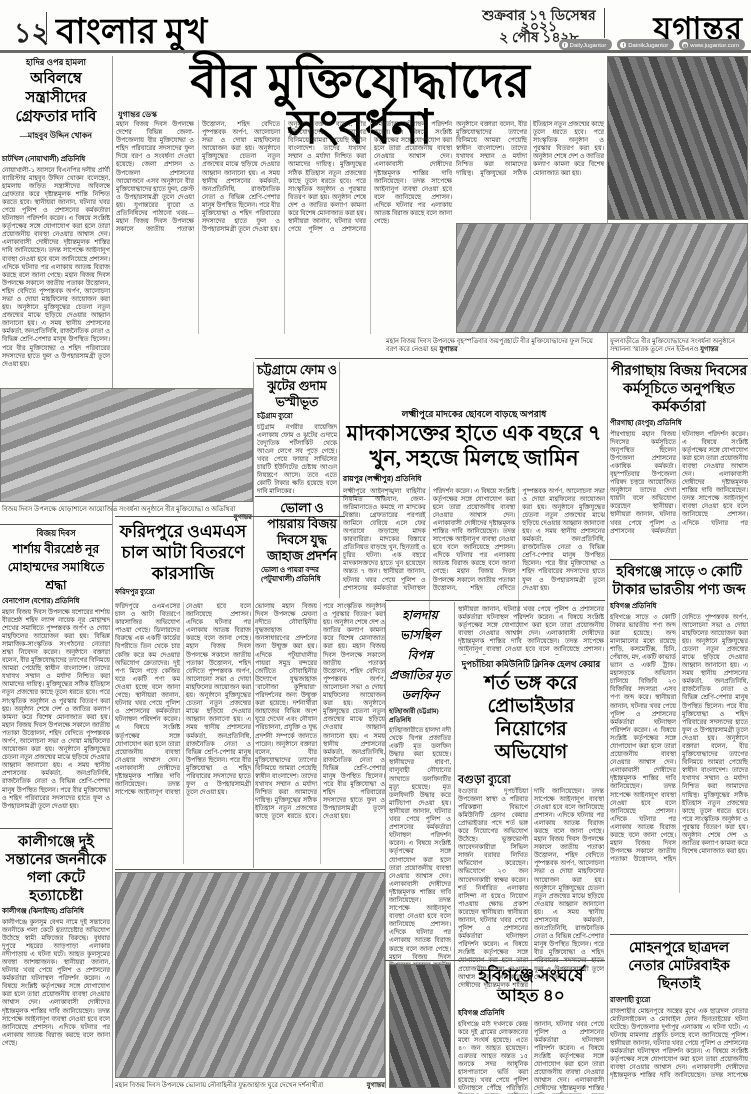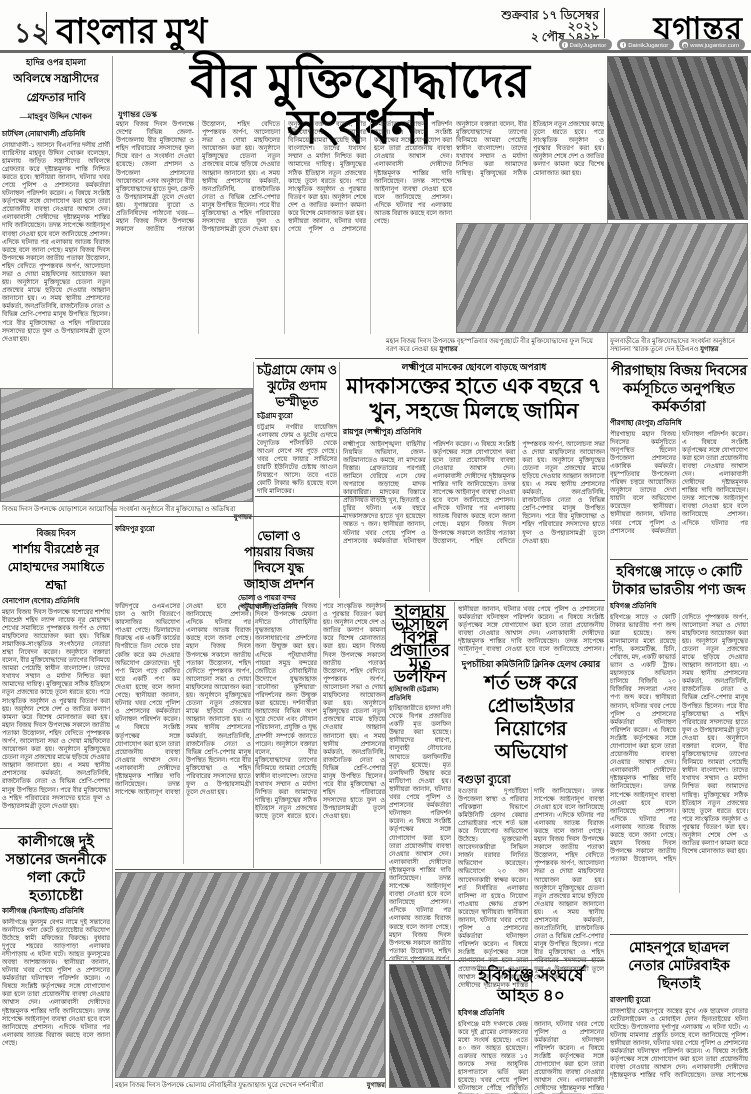--- a/index.html
+++ b/index.html
@@ -3,21 +3,21 @@
 <meta charset="utf-8">
 <style>
   html,body{margin:0;padding:0;background:#e8e8e8;}
   #page{position:relative;width:751px;height:1094px;background:#fdfdfb;margin:0 auto;overflow:hidden;
         font-family:"Liberation Serif","DejaVu Serif",serif;color:#1a1a1a;}
   .abs{position:absolute;}
   
   .pgnum{font-size:27px;font-weight:700;color:#222;}
   .vbar{width:1px;background:#444;}
   .section-title{font-size:35px;font-weight:800;letter-spacing:0px;color:#000;}
-  .dateblock{font-size:12px;font-weight:700;text-align:right;line-height:11px;color:#222;}
+  .dateblock{font-size:14px;font-weight:700;text-align:center;line-height:11px;color:#222;}
   .logo{font-size:31px;font-weight:800;color:#000;letter-spacing:1px;}
   .badges{display:flex;gap:5px;}
   .pill{background:#8a8a8a;color:#fff;font-size:6px;font-family:"Liberation Sans",sans-serif;
         border-radius:6px;padding:1px 6px 1px 3px;display:flex;align-items:center;gap:2px;height:9px;}
   .pill .dot{width:6px;height:6px;border-radius:50%;background:#fff;color:#777;font-size:5px;line-height:6px;
         text-align:center;font-weight:700;}
   .thickrule{background:#6a6a6a;}
   
   .hline{background:#555;height:1px;}
   .vline{background:#999;width:1px;}
@@ -79,23 +79,23 @@
 
   <div class="abs vline" style="left:112px;top:56px;height:1032px;"></div>
   <div class="abs vline" style="left:607px;top:56px;height:1032px;"></div>
   <div class="abs vline" style="left:253px;top:362px;height:506px;"></div>
   <div class="abs vline" style="left:339px;top:362px;height:236px;"></div>
   <div class="abs vline" style="left:385px;top:602px;height:486px;"></div>
   <div class="abs vline" style="left:454px;top:602px;height:486px;"></div>
 
   <div class="abs" style="left:2px;top:57px;width:108px;">
     <div class="kicker">হাদির ওপর হামলা </div>
-    <div class="hl hl-md" style="font-size:11px;line-height:19px;margin-top:2px;">অবিলম্বে সন্ত্রাসীদের গ্রেফতার দাবি </div>
+    <div class="hl hl-md" style="font-size:15px;line-height:19px;margin-top:2px;">অবিলম্বে সন্ত্রাসীদের গ্রেফতার দাবি </div>
     <div class="byline" style="text-align:center;margin-top:3px;">—মাহবুব উদ্দিন খোকন </div>
-    <div class="dateline" style="margin-top:7px;">চাটখিল (নোয়াখালী) প্রতিনিধি </div>
+    <div class="dateline" style="margin-top:13px;">চাটখিল (নোয়াখালী) প্রতিনিধি </div>
     <div class="body-t" style="height:222px;margin-top:2px;">
       <span>নোয়াখালী-১ আসনে বিএনপির দলীয় প্রার্থী ব্যারিস্টার মাহবুব উদ্দিন খোকন বলেছেন, হামলায় জড়িত সন্ত্রাসীদের অবিলম্বে গ্রেফতার করে দৃষ্টান্তমূলক শাস্তি নিশ্চিত করতে হবে। </span>
       <span>স্থানীয়রা জানান, ঘটনার খবর পেয়ে পুলিশ ও প্রশাসনের কর্মকর্তারা ঘটনাস্থল পরিদর্শন করেন। এ বিষয়ে সংশ্লিষ্ট কর্তৃপক্ষের সঙ্গে যোগাযোগ করা হলে তারা প্রয়োজনীয় ব্যবস্থা নেওয়ার আশ্বাস দেন। এলাকাবাসী দোষীদের দৃষ্টান্তমূলক শাস্তির দাবি জানিয়েছেন। তদন্ত সাপেক্ষে আইনানুগ ব্যবস্থা নেওয়া হবে বলে জানিয়েছে প্রশাসন। এদিকে ঘটনার পর এলাকায় আতঙ্ক বিরাজ করছে বলে জানা গেছে। </span>
       <span>মহান বিজয় দিবস উপলক্ষে সকালে জাতীয় পতাকা উত্তোলন, শহিদ বেদিতে পুষ্পস্তবক অর্পণ, আলোচনা সভা ও দোয়া মাহফিলের আয়োজন করা হয়। অনুষ্ঠানে মুক্তিযুদ্ধের চেতনা নতুন প্রজন্মের মাঝে ছড়িয়ে দেওয়ার আহ্বান জানানো হয়। এ সময় স্থানীয় প্রশাসনের কর্মকর্তা, জনপ্রতিনিধি, রাজনৈতিক নেতা ও বিভিন্ন শ্রেণি-পেশার মানুষ উপস্থিত ছিলেন। পরে বীর মুক্তিযোদ্ধা ও শহিদ পরিবারের সদস্যদের হাতে ফুল ও উপহারসামগ্রী তুলে দেওয়া হয়। </span>
     </div>
   </div>
 
   <div class="abs photo lite" style="left:0;top:388px;width:253px;height:114px;"></div>
   <div class="abs cap" style="left:2px;top:505px;width:250px;">
     <span>বিজয় দিবস উপলক্ষে ঘোড়াশালে আয়োজিত সংবর্ধনা অনুষ্ঠানে বীর মুক্তিযোদ্ধা ও অতিথিরা </span>
@@ -152,32 +152,32 @@
 
   <div class="abs" style="left:257px;top:362px;width:80px;">
     <div class="hl hl-sm">চট্টগ্রামে ফোম ও ঝুটের গুদাম ভস্মীভূত </div>
     <div class="dateline" style="margin-top:2px;">চট্টগ্রাম ব্যুরো </div>
     <div class="body-t" style="height:74px;margin-top:2px;">
       <span>চট্টগ্রাম নগরীর বায়েজিদ এলাকায় ফোম ও ঝুটের গুদামে বৈদ্যুতিক শর্টসার্কিট থেকে আগুন লেগে সব পুড়ে গেছে। খবর পেয়ে ফায়ার সার্ভিসের চারটি ইউনিটের চেষ্টায় আগুন নিয়ন্ত্রণে আসে। তবে এতে কোটি টাকার ক্ষতি হয়েছে বলে দাবি মালিকের। </span>
     </div>
   </div>
 
   <div class="abs hline" style="left:255px;top:496px;width:130px;"></div>
-  <div class="abs" style="left:238px;top:500px;width:82px;margin-top:28px;">
+  <div class="abs" style="left:261px;top:500px;width:82px;">
     <div class="hl hl-sm">ভোলা ও পায়রায় বিজয় দিবসে যুদ্ধ জাহাজ প্রদর্শন </div>
     <div class="dateline" style="margin-top:2px;">ভোলা ও পায়রা বন্দর (পটুয়াখালী) প্রতিনিধি </div>
   </div>
   <div class="abs body-t cols2" style="left:255px;top:602px;width:130px;height:262px;">
     <span>ভোলায় মহান বিজয় দিবস উপলক্ষে মেঘনা নদীতে নৌবাহিনীর যুদ্ধজাহাজ জনসাধারণের প্রদর্শনের জন্য উন্মুক্ত করা হয়। এদিকে পটুয়াখালীর পায়রা সমুদ্র বন্দরের জেটিতে নৌবাহিনীর উদ্যোগে যুদ্ধজাহাজ ‘বানৌজা কুশিয়ারা’ পরিদর্শনের জন্য উন্মুক্ত করা হয়েছে। দর্শনার্থীরা জাহাজের বিভিন্ন অংশ ঘুরে দেখেন এবং নৌযান পরিচালনা, প্রযুক্তি ও যুদ্ধ প্রদর্শনী সম্পর্কে জানতে পারেন। </span>
     <span>অনুষ্ঠানে বক্তারা বলেন, বীর মুক্তিযোদ্ধাদের ত্যাগের বিনিময়ে আমরা পেয়েছি স্বাধীন বাংলাদেশ। তাদের যথাযথ সম্মান ও মর্যাদা নিশ্চিত করা আমাদের দায়িত্ব। মুক্তিযুদ্ধের সঠিক ইতিহাস নতুন প্রজন্মের কাছে তুলে ধরতে হবে। পরে সাংস্কৃতিক অনুষ্ঠান ও পুরস্কার বিতরণ করা হয়। অনুষ্ঠান শেষে দেশ ও জাতির কল্যাণ কামনা করে বিশেষ মোনাজাত করা হয়। </span>
     <span>মহান বিজয় দিবস উপলক্ষে সকালে জাতীয় পতাকা উত্তোলন, শহিদ বেদিতে পুষ্পস্তবক অর্পণ, আলোচনা সভা ও দোয়া মাহফিলের আয়োজন করা হয়। অনুষ্ঠানে মুক্তিযুদ্ধের চেতনা নতুন প্রজন্মের মাঝে ছড়িয়ে দেওয়ার আহ্বান জানানো হয়। এ সময় স্থানীয় প্রশাসনের কর্মকর্তা, জনপ্রতিনিধি, রাজনৈতিক নেতা ও বিভিন্ন শ্রেণি-পেশার মানুষ উপস্থিত ছিলেন। পরে বীর মুক্তিযোদ্ধা ও শহিদ পরিবারের সদস্যদের হাতে ফুল ও উপহারসামগ্রী তুলে দেওয়া হয়। </span>
   </div>
 
   <div class="abs" style="left:343px;top:362px;width:262px;">
-    <div class="kicker" style="font-size:9px;">লক্ষ্মীপুরে মাদকের ছোবলে বাড়ছে অপরাধ </div>
+    <div class="kicker" style="font-size:9px;margin-top:47px;">লক্ষ্মীপুরে মাদকের ছোবলে বাড়ছে অপরাধ </div>
     <div class="hl hl-lg" style="font-size:21px;line-height:25px;margin-top:2px;">মাদকাসক্তের হাতে এক বছরে ৭ খুন, সহজে মিলছে জামিন </div>
     <div class="dateline" style="font-size:7.5px;margin-top:4px;">রায়পুর (লক্ষ্মীপুর) প্রতিনিধি </div>
     <div class="body-t cols3" style="height:152px;margin-top:3px;">
       <span>লক্ষ্মীপুরে আইনশৃঙ্খলা বাহিনীর নিয়মিত অভিযান, জেল-জরিমানাতেও কমছে না মাদকের বিস্তার। গ্রেফতারের পরপরই জামিনে বেরিয়ে এসে ফের অপরাধে জড়াচ্ছে মাদক কারবারিরা। মাদকের বিস্তারে প্রতিনিয়ত বাড়ছে খুন, ছিনতাই ও চুরির ঘটনা। এক বছরে মাদকাসক্তদের হাতে খুন হয়েছেন অন্তত ৭ জন। </span>
       <span>স্থানীয়রা জানান, ঘটনার খবর পেয়ে পুলিশ ও প্রশাসনের কর্মকর্তারা ঘটনাস্থল পরিদর্শন করেন। এ বিষয়ে সংশ্লিষ্ট কর্তৃপক্ষের সঙ্গে যোগাযোগ করা হলে তারা প্রয়োজনীয় ব্যবস্থা নেওয়ার আশ্বাস দেন। এলাকাবাসী দোষীদের দৃষ্টান্তমূলক শাস্তির দাবি জানিয়েছেন। তদন্ত সাপেক্ষে আইনানুগ ব্যবস্থা নেওয়া হবে বলে জানিয়েছে প্রশাসন। এদিকে ঘটনার পর এলাকায় আতঙ্ক বিরাজ করছে বলে জানা গেছে। </span>
       <span>মহান বিজয় দিবস উপলক্ষে সকালে জাতীয় পতাকা উত্তোলন, শহিদ বেদিতে পুষ্পস্তবক অর্পণ, আলোচনা সভা ও দোয়া মাহফিলের আয়োজন করা হয়। অনুষ্ঠানে মুক্তিযুদ্ধের চেতনা নতুন প্রজন্মের মাঝে ছড়িয়ে দেওয়ার আহ্বান জানানো হয়। এ সময় স্থানীয় প্রশাসনের কর্মকর্তা, জনপ্রতিনিধি, রাজনৈতিক নেতা ও বিভিন্ন শ্রেণি-পেশার মানুষ উপস্থিত ছিলেন। পরে বীর মুক্তিযোদ্ধা ও শহিদ পরিবারের সদস্যদের হাতে ফুল ও উপহারসামগ্রী তুলে দেওয়া হয়। </span>
     </div>
   </div>
 
   <div class="abs" style="left:610px;top:362px;width:138px;">
@@ -206,38 +206,39 @@
     <div class="hl hl-md">মোহনপুরে ছাত্রদল নেতার মোটরবাইক ছিনতাই </div>
     <div class="dateline" style="margin-top:3px;">রাজশাহী ব্যুরো </div>
     <div class="body-t" style="height:72px;margin-top:2px;">
       <span>রাজশাহীর মোহনপুরে অস্ত্রের মুখে এক ছাত্রদল নেতার মোটরসাইকেল ও মোবাইল ফোন ছিনতাইয়ের ঘটনা ঘটেছে। উপজেলার দুর্গাপুর এলাকায় এ ঘটনা ঘটে। এ ঘটনায় মামলার প্রস্তুতি চলছে বলে জানিয়েছে পুলিশ। </span>
       <span>স্থানীয়রা জানান, ঘটনার খবর পেয়ে পুলিশ ও প্রশাসনের কর্মকর্তারা ঘটনাস্থল পরিদর্শন করেন। এ বিষয়ে সংশ্লিষ্ট কর্তৃপক্ষের সঙ্গে যোগাযোগ করা হলে তারা প্রয়োজনীয় ব্যবস্থা নেওয়ার আশ্বাস দেন। এলাকাবাসী দোষীদের দৃষ্টান্তমূলক শাস্তির দাবি জানিয়েছেন। তদন্ত সাপেক্ষে আইনানুগ ব্যবস্থা নেওয়া হবে বলে জানিয়েছে প্রশাসন। এদিকে ঘটনার পর এলাকায় আতঙ্ক বিরাজ করছে বলে জানা গেছে। </span>
     </div>
   </div>
 
   <div class="abs hline" style="left:115px;top:516px;width:230px;"></div>
   <div class="abs" style="left:115px;top:521px;width:136px;">
+    <div class="hl" style="font-size:17px;line-height:21px;">ফরিদপুরে ওএমএস চাল আটা বিতরণে কারসাজি </div>
     <div class="dateline" style="margin-top:4px;">ফরিদপুর ব্যুরো </div>
   </div>
   <div class="abs body-t cols2" style="left:115px;top:602px;width:136px;height:262px;">
     <span>ফরিদপুরে ওএমএসের চাল ও আটা বিতরণে কারসাজির অভিযোগ পাওয়া গেছে। ডিলারদের বিরুদ্ধে এক একটি কার্ডের বিপরীতে তিন থেকে চার কেজি করে কম দেওয়ার অভিযোগ ক্রেতাদের। দুই পণ্য মিলে গড়ে কেজির ঘরে একটি পণ্য কম দেওয়া হচ্ছে বলে জানা গেছে। </span>
     <span>স্থানীয়রা জানান, ঘটনার খবর পেয়ে পুলিশ ও প্রশাসনের কর্মকর্তারা ঘটনাস্থল পরিদর্শন করেন। এ বিষয়ে সংশ্লিষ্ট কর্তৃপক্ষের সঙ্গে যোগাযোগ করা হলে তারা প্রয়োজনীয় ব্যবস্থা নেওয়ার আশ্বাস দেন। এলাকাবাসী দোষীদের দৃষ্টান্তমূলক শাস্তির দাবি জানিয়েছেন। তদন্ত সাপেক্ষে আইনানুগ ব্যবস্থা নেওয়া হবে বলে জানিয়েছে প্রশাসন। এদিকে ঘটনার পর এলাকায় আতঙ্ক বিরাজ করছে বলে জানা গেছে। </span>
     <span>মহান বিজয় দিবস উপলক্ষে সকালে জাতীয় পতাকা উত্তোলন, শহিদ বেদিতে পুষ্পস্তবক অর্পণ, আলোচনা সভা ও দোয়া মাহফিলের আয়োজন করা হয়। অনুষ্ঠানে মুক্তিযুদ্ধের চেতনা নতুন প্রজন্মের মাঝে ছড়িয়ে দেওয়ার আহ্বান জানানো হয়। এ সময় স্থানীয় প্রশাসনের কর্মকর্তা, জনপ্রতিনিধি, রাজনৈতিক নেতা ও বিভিন্ন শ্রেণি-পেশার মানুষ উপস্থিত ছিলেন। পরে বীর মুক্তিযোদ্ধা ও শহিদ পরিবারের সদস্যদের হাতে ফুল ও উপহারসামগ্রী তুলে দেওয়া হয়। </span>
   </div>
 
   <div class="abs hline" style="left:115px;top:869px;width:270px;"></div>
   <div class="abs photo" style="left:115px;top:872px;width:270px;height:206px;"></div>
   <div class="abs cap" style="left:115px;top:1081px;width:270px;">
     <span>মহান বিজয় দিবস উপলক্ষে ভোলায় নৌবাহিনীর যুদ্ধজাহাজ ঘুরে দেখেন দর্শনার্থীরা </span>
     <b style="float:right;">যুগান্তর </b>
   </div>
 
   <div class="abs hline" style="left:385px;top:600px;width:220px;"></div>
   <div class="abs" style="left:389px;top:605px;width:62px;">
-    <div class="hl hl-sm" style="font-size:17px;line-height:13px;">হালদায় ভাসছিল বিপন্ন প্রজাতির মৃত ডলফিন </div>
+    <div class="hl hl-sm" style="font-size:12px;line-height:20px;font-style:italic;">হালদায় ভাসছিল বিপন্ন প্রজাতির মৃত ডলফিন </div>
     <div class="dateline" style="font-size:6.3px;margin-top:2px;">হাটহাজারী (চট্টগ্রাম) প্রতিনিধি </div>
     <div class="body-t" style="height:262px;margin-top:2px;">
       <span>হাটহাজারীতে হালদা নদী থেকে বিপন্ন প্রজাতির একটি মৃত ডলফিন উদ্ধার করা হয়েছে। স্থানীয়দের ধারণা, বালুবাহী নৌযানের আঘাতে ডলফিনটির মৃত্যু হয়েছে। মৃত ডলফিনটি উদ্ধার করে মাটিচাপা দেওয়া হয়। </span>
       <span>স্থানীয়রা জানান, ঘটনার খবর পেয়ে পুলিশ ও প্রশাসনের কর্মকর্তারা ঘটনাস্থল পরিদর্শন করেন। এ বিষয়ে সংশ্লিষ্ট কর্তৃপক্ষের সঙ্গে যোগাযোগ করা হলে তারা প্রয়োজনীয় ব্যবস্থা নেওয়ার আশ্বাস দেন। এলাকাবাসী দোষীদের দৃষ্টান্তমূলক শাস্তির দাবি জানিয়েছেন। তদন্ত সাপেক্ষে আইনানুগ ব্যবস্থা নেওয়া হবে বলে জানিয়েছে প্রশাসন। এদিকে ঘটনার পর এলাকায় আতঙ্ক বিরাজ করছে বলে জানা গেছে। </span>
       <span>মহান বিজয় দিবস উপলক্ষে সকালে জাতীয় পতাকা উত্তোলন, শহিদ বেদিতে পুষ্পস্তবক অর্পণ, আলোচনা সভা ও দোয়া মাহফিলের আয়োজন করা হয়। অনুষ্ঠানে মুক্তিযুদ্ধের চেতনা নতুন প্রজন্মের মাঝে ছড়িয়ে দেওয়ার আহ্বান জানানো হয়। এ সময় স্থানীয় প্রশাসনের কর্মকর্তা, জনপ্রতিনিধি, রাজনৈতিক নেতা ও বিভিন্ন শ্রেণি-পেশার মানুষ উপস্থিত ছিলেন। পরে বীর মুক্তিযোদ্ধা ও শহিদ পরিবারের সদস্যদের হাতে ফুল ও উপহারসামগ্রী তুলে দেওয়া হয়। </span>
     </div>
   </div>
 
   <div class="abs" style="left:458px;top:605px;width:146px;">
     <div class="body-t" style="height:50px;">

